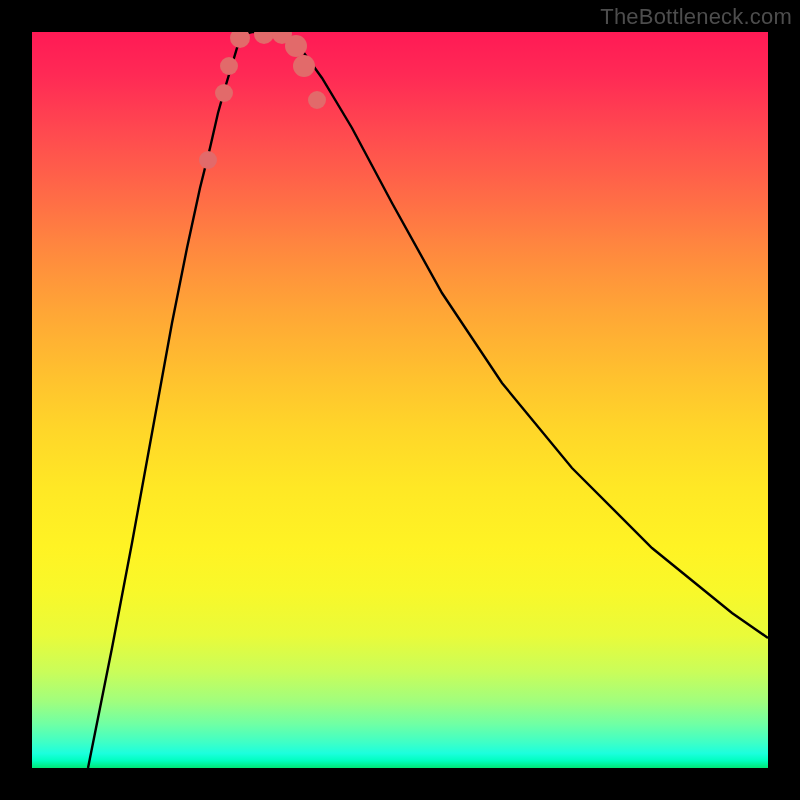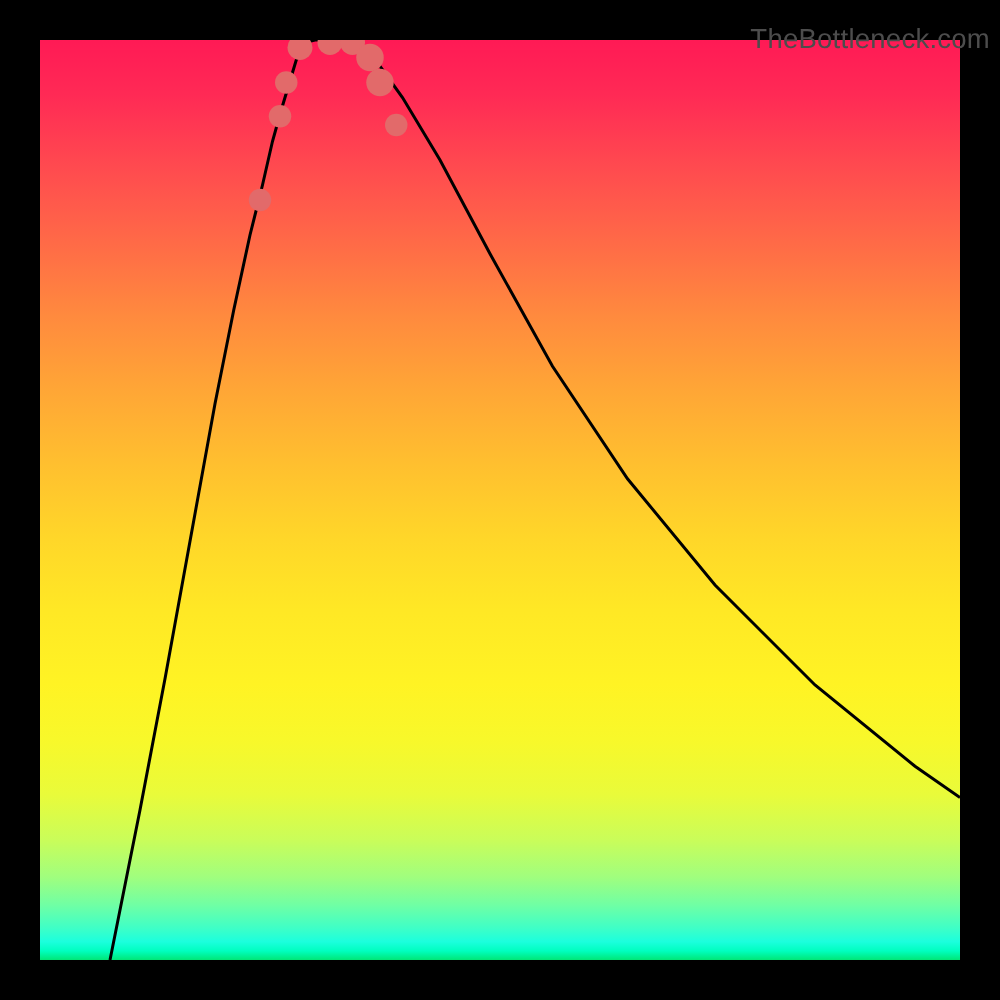--- a/index.html
+++ b/index.html
@@ -48,21 +48,21 @@
       #a0fe7e 91%,
       #70ffa4 94%,
       #3fffc6 96.5%,
       #1cffdd 98%,
       #00ffc0 99%,
       #00e676 100%
     );
   }
   .watermark {
     position: absolute;
-    top: 18px;
+    top: 4px;
     right: 8px;
     color: #4d4d4d;
     font-size: 22px;
     font-weight: 500;
     letter-spacing: 0.2px;
   }
   svg.curve {
     position: absolute;
     inset: 0;
   }

